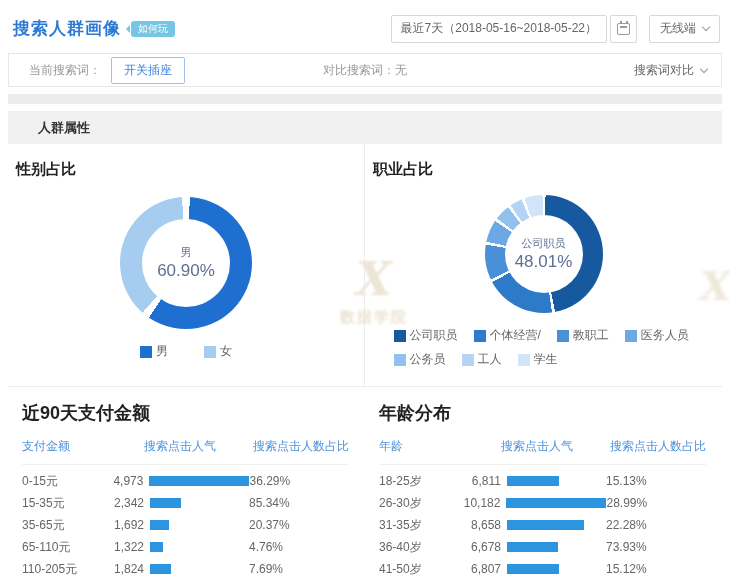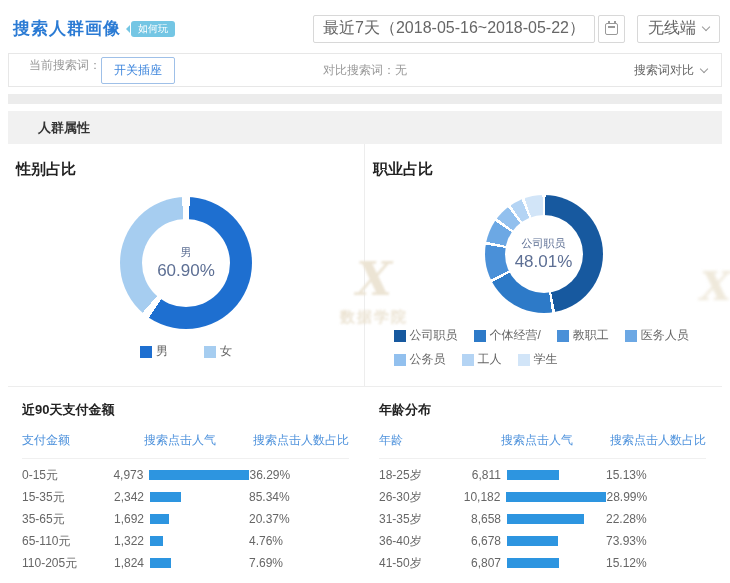--- a/index.html
+++ b/index.html
@@ -9,36 +9,36 @@
 
   
   .topbar { display:flex; align-items:center; padding:13px 10px 0 13px; height:44px; }
   .page-title { font-size:17px; font-weight:bold; color:#2b7bd4; letter-spacing:1px; }
   .badge { position:relative; margin-left:10px; background:#74c6e4; color:#fff; font-size:10px;
            padding:3px 7px; border-radius:3px; line-height:1; }
   .badge:before { content:""; position:absolute; left:-5px; top:50%; margin-top:-4px;
            border:4px solid transparent; border-right-color:#74c6e4; border-left:none; }
   .top-controls { margin-left:auto; display:flex; align-items:center; gap:12px; }
   .date-group { display:flex; gap:3px; }
-  .btn { border:1px solid #d8d8d8; background:#fff; color:#666; font-size:16px; height:28px;
+  .btn { border:1px solid #d8d8d8; background:#fff; color:#666; font-size:12px; height:28px;
          border-radius:2px; display:flex; align-items:center; cursor:pointer;
          font-family:"Liberation Sans","DejaVu Sans",sans-serif; }
   .date-btn { padding:0 9px; }
   .cal-btn { width:27px; justify-content:center; }
   .cal-icon { width:13px; height:12px; border:1px solid #999; border-radius:2px; position:relative; display:inline-block; }
   .cal-icon:before { content:""; position:absolute; left:2px; right:2px; top:2px; height:2px; background:#999; }
   .cal-icon:after  { content:""; position:absolute; top:-3px; left:2px; width:2px; height:3px; background:#999; box-shadow:6px 0 #999; }
   .channel-btn { padding:0 10px; }
   .chev { width:6px; height:6px; border-right:1px solid #999; border-bottom:1px solid #999;
           transform:rotate(45deg); display:inline-block; margin-left:7px; margin-top:-3px; }
 
   
   .filterbar { margin:9px 8px 0; border:1px solid #e7e7e7; height:34px; display:flex;
                align-items:center; position:relative; font-size:12px; background:#fff; }
-  .fb-left { padding-left:20px; display:flex; }
+  .fb-left { padding-left:20px; display:flex; align-items:center; gap:10px; }
   .fb-label { color:#999; }
   .kw-btn { border:1px solid #9fc0e8; color:#3e86dd; background:#fff; font-size:12px;
             padding:4px 12px; border-radius:2px; cursor:pointer;
             font-family:"Liberation Sans","DejaVu Sans",sans-serif; }
   .fb-center { position:absolute; left:50%; transform:translateX(-50%); color:#999; }
   .fb-right { margin-left:auto; padding-right:14px; color:#666; display:flex; align-items:center; cursor:pointer; }
 
   .band { height:10px; background:#ececec; margin:7px 8px 0; }
   .section-h { margin:7px 8px 0; background:#f1f1f1; height:33px; line-height:33px;
                padding-left:30px; font-size:13px; color:#333; font-weight:bold; }
@@ -61,21 +61,21 @@
   .legend-c { font-size:12px; color:#666; }
   .legend-c.g { display:flex; justify-content:center; gap:36px; margin-top:14px; }
   .legend-c.o { width:300px; margin:14px auto 0; display:flex; flex-wrap:wrap;
                 column-gap:16px; row-gap:7px; }
   .l-item { display:flex; align-items:center; cursor:pointer; }
   .l-sw { width:12px; height:12px; margin-right:4px; display:inline-block; }
 
   
   .tables-row { display:flex; }
   .table-panel { width:50%; padding:14px 16px 0 14px; }
-  .t-title { font-size:13px; font-weight:bold; color:#222; }
+  .t-title { font-size:18px; font-weight:bold; color:#222; }
   .t-head { display:flex; margin-top:13px; padding-bottom:9px; border-bottom:1px solid #f0f0f0;
             font-size:12px; color:#4e92dc; }
   .h1 { width:122px; } .h2 { flex:1; } .h3 { width:110px; text-align:right; white-space:nowrap; }
   .t-rows { margin-top:5px; }
   .t-row { display:flex; align-items:center; height:22px; font-size:12px; color:#666; }
   .r-label { width:80px; }
   .r-value { width:42px; text-align:right; }
   .r-barwrap { flex:1; padding-left:6px; display:flex; align-items:center; }
   .r-bar { height:10px; }
   .r-pct { width:100px; }

